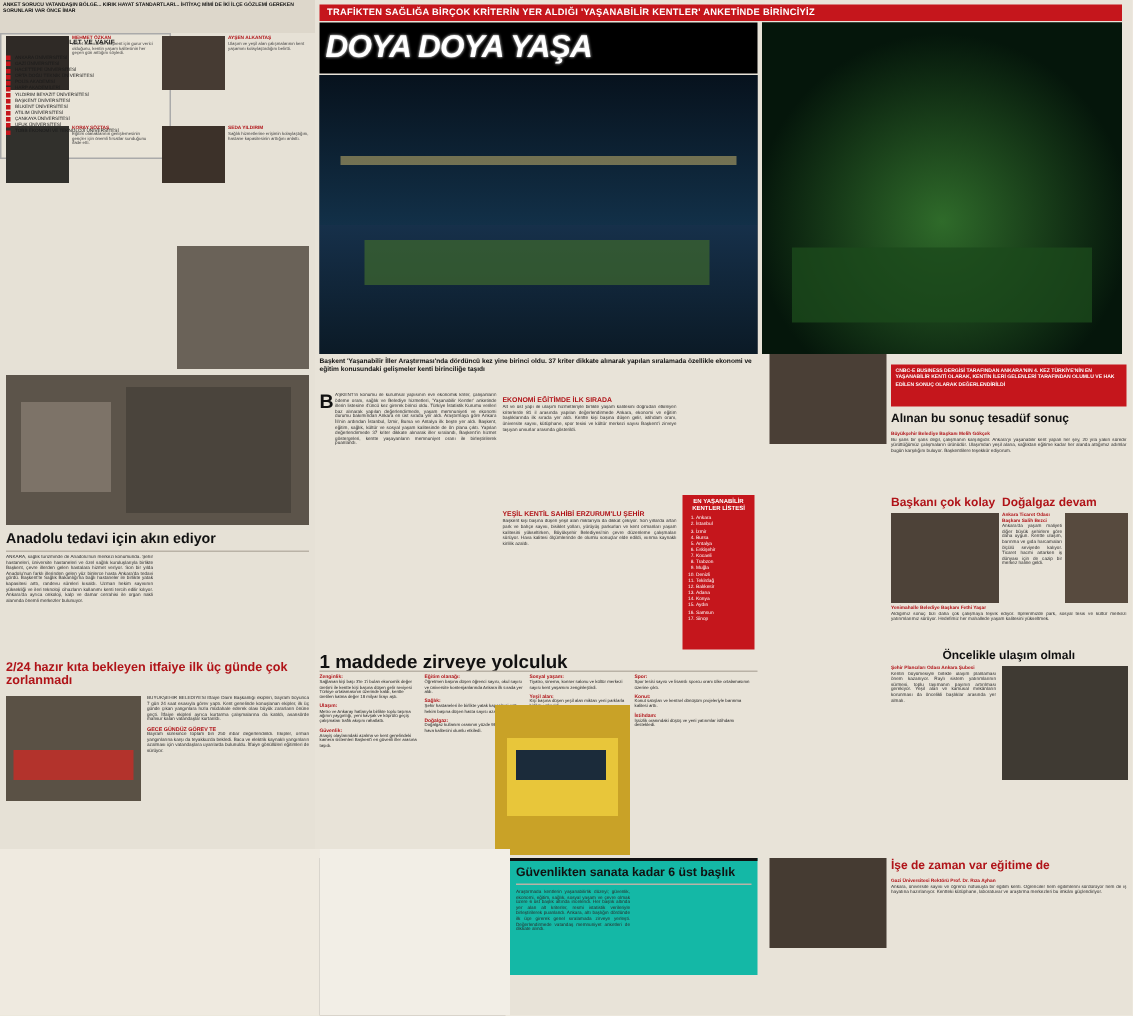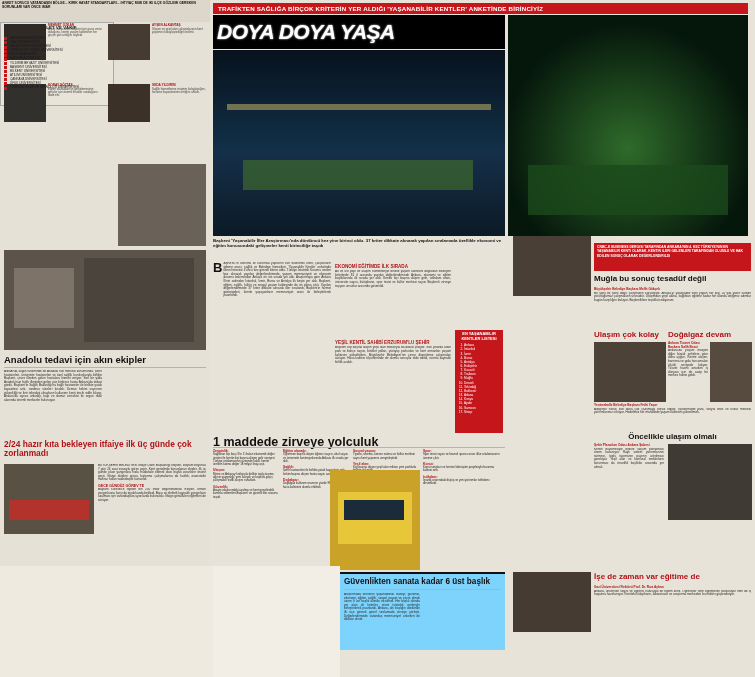--- a/index.html
+++ b/index.html
@@ -54,21 +54,21 @@
   #rankbox ol{margin:0;padding:1px 3px 0 9px;}
   #rankbox li{font-size:3.2px;line-height:4.15px;}
 
   
   #maddeHead{left:213px;top:432px;width:292px;height:14px;}
   #maddeHead span{font-size:12.5px;font-weight:bold;color:#111;line-height:14px;}
   .mcol{font-size:2.9px;line-height:3.3px;color:#222;}
   .mcol b{display:block;font-size:3.3px;color:#b01318;}
 
   
-  #guv{left:340px;top:572px;width:165px;height:78px;background:#7dd3fc;border-top:2px solid #111;}
+  #guv{left:340px;top:572px;width:165px;height:78px;background:#14b8a6;border-top:2px solid #111;}
   #guv .h{font-size:8.2px;font-weight:bold;color:#111;line-height:9px;padding:3px 4px 0;}
 
   
   #right{left:510px;top:240px;width:245px;height:437px;background:#e8e3d8;}
   #rtRed{left:513px;top:243px;width:238px;height:16px;background:#c5161c;}
   #rtRed span{display:block;color:#fff;font-size:3.4px;font-weight:bold;line-height:4.3px;padding:2px 3px;}
   .rhead{font-size:8px;font-weight:bold;color:#111;line-height:9px;}
   .rhead.red{color:#b01318;}
   .rsub{font-size:3.2px;font-weight:bold;color:#b01318;line-height:3.6px;}
 </style>
@@ -127,21 +127,21 @@
     </div>
 
     <div class="pbox" style="left:118px;top:142px;width:88px;height:82px;background:#6a6258;"></div>
 
     <div class="pbox" style="left:4px;top:228px;width:202px;height:100px;background:#5c544a;">
       <div class="abs" style="left:10px;top:18px;width:60px;height:60px;background:#7d7368;"></div>
       <div class="abs" style="left:80px;top:8px;width:110px;height:84px;background:#4a443c;"></div>
     </div>
 
     <div class="abs" style="left:4px;top:332px;width:202px;">
-      <div style="font-size:9.5px;font-weight:bold;color:#111;line-height:11px;">Anadolu tedavi için akın ekipler</div>
+      <div style="font-size:9.5px;font-weight:bold;color:#111;line-height:11px;">Anadolu tedavi için akın ediyor</div>
       <div class="rule" style="margin:2px 0 2px;"></div>
       <div style="column-count:2;column-gap:6px;height:46px;">
         <div class="txtblock">ANKARA, sağlık turizminde de Anadolu'nun merkezi konumunda. Şehir hastaneleri, üniversite hastaneleri ve özel sağlık kuruluşlarıyla birlikte Başkent, çevre illerden gelen hastalara hizmet veriyor. Son bir yılda Anadolu'nun farklı illerinden gelen yüz binlerce hasta Ankara'da tedavi gördü. Başkent'te Sağlık Bakanlığı'na bağlı hastaneler ile birlikte yatak kapasitesi arttı, randevu süreleri kısaldı. Uzman hekim sayısının yüksekliği ve ileri teknoloji cihazların kullanımı kenti tercih edilir kılıyor. Ankara'da ayrıca onkoloji, kalp ve damar cerrahisi ile organ nakli alanında önemli merkezler bulunuyor.</div>
       </div>
     </div>
 
     <div class="abs" style="left:4px;top:418px;width:202px;">
       <div style="font-size:8.4px;font-weight:bold;color:#b01318;line-height:9.4px;">2/24 hazır kıta bekleyen itfaiye ilk üç günde çok zorlanmadı</div>
     </div>
     <div class="pbox" style="left:4px;top:442px;width:90px;height:70px;background:#5a5145;">
@@ -254,29 +254,29 @@
 
   <div id="right" class="abs"></div>
 
   <div class="abs photo" style="left:513px;top:236px;width:78px;height:60px;background:#4a3f36;"></div>
 
   <div id="rtRed" class="abs" style="left:594px;top:243px;width:157px;height:28px;">
     <span>CNBC-E BUSINESS DERGİSİ TARAFINDAN ANKARA'NIN 4. KEZ TÜRKİYE'NİN EN YAŞANABİLİR KENTİ OLARAK, KENTİN İLERİ GELENLERİ TARAFINDAN OLUMLU VE HAK EDİLEN SONUÇ OLARAK DEĞERLENDİRİLDİ</span>
   </div>
 
   <div class="abs" style="left:594px;top:274px;width:157px;">
-    <div class="rhead">Muğla bu sonuç tesadüf değil</div>
+    <div class="rhead">Alınan bu sonuç tesadüf sonuç</div>
   </div>
   <div class="abs" style="left:594px;top:288px;width:157px;height:36px;">
     <div class="rsub">Büyükşehir Belediye Başkanı Melih Gökçek</div>
     <div class="txtblock">Bu şans bir şans değil, çalışmanın karşılığıdır. Ankara'yı yaşanabilir kent yapan her şey, 20 yıla yakın süredir yürüttüğümüz çalışmaların ürünüdür. Ulaşımdan yeşil alana, sağlıktan eğitime kadar her alanda attığımız adımlar bugün karşılığını buluyor. Başkentlilere teşekkür ediyorum.</div>
   </div>
 
   <div class="abs" style="left:594px;top:330px;width:157px;">
-    <div class="rhead red">Ulaşım çok kolay</div>
+    <div class="rhead red">Başkanı çok kolay</div>
   </div>
   <div class="abs photo" style="left:594px;top:342px;width:72px;height:60px;background:#4d4238;"></div>
   <div class="abs" style="left:668px;top:342px;width:40px;height:60px;">
     <div class="rsub">Ankara Ticaret Odası Başkanı Salih Bezci</div>
     <div class="txtblock">Ankara'da yaşam maliyeti diğer büyük şehirlere göre daha uygun. Kentte ulaşım, barınma ve gıda harcamaları ölçülü seviyede kalıyor. Ticaret hacmi artarken iş dünyası için de cazip bir merkez haline geldi.</div>
   </div>
   <div class="abs" style="left:668px;top:330px;width:84px;">
     <div class="rhead red">Doğalgaz devam</div>
   </div>
   <div class="abs photo" style="left:710px;top:342px;width:42px;height:60px;background:#574a3e;"></div>

